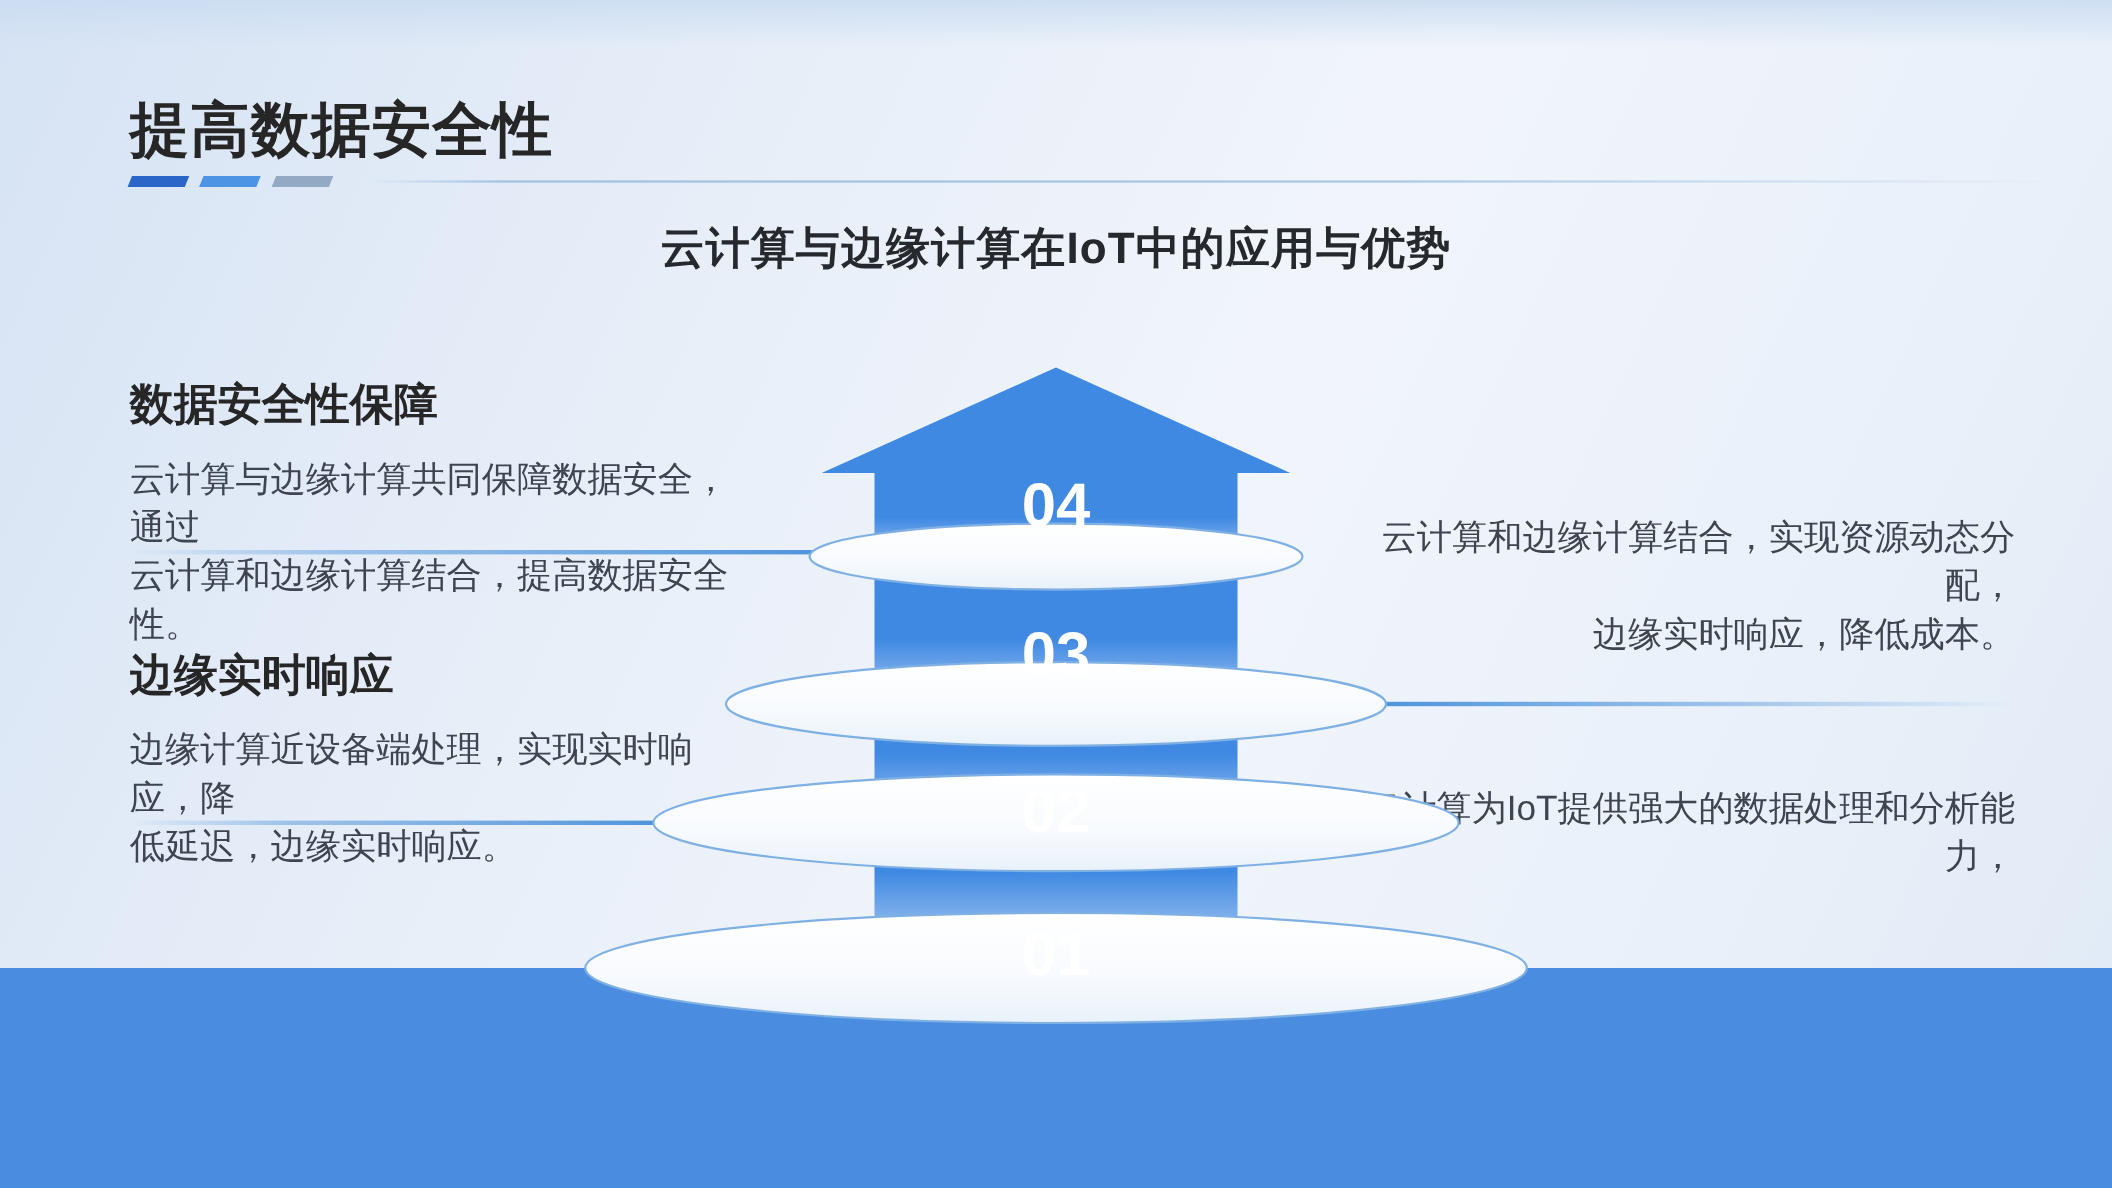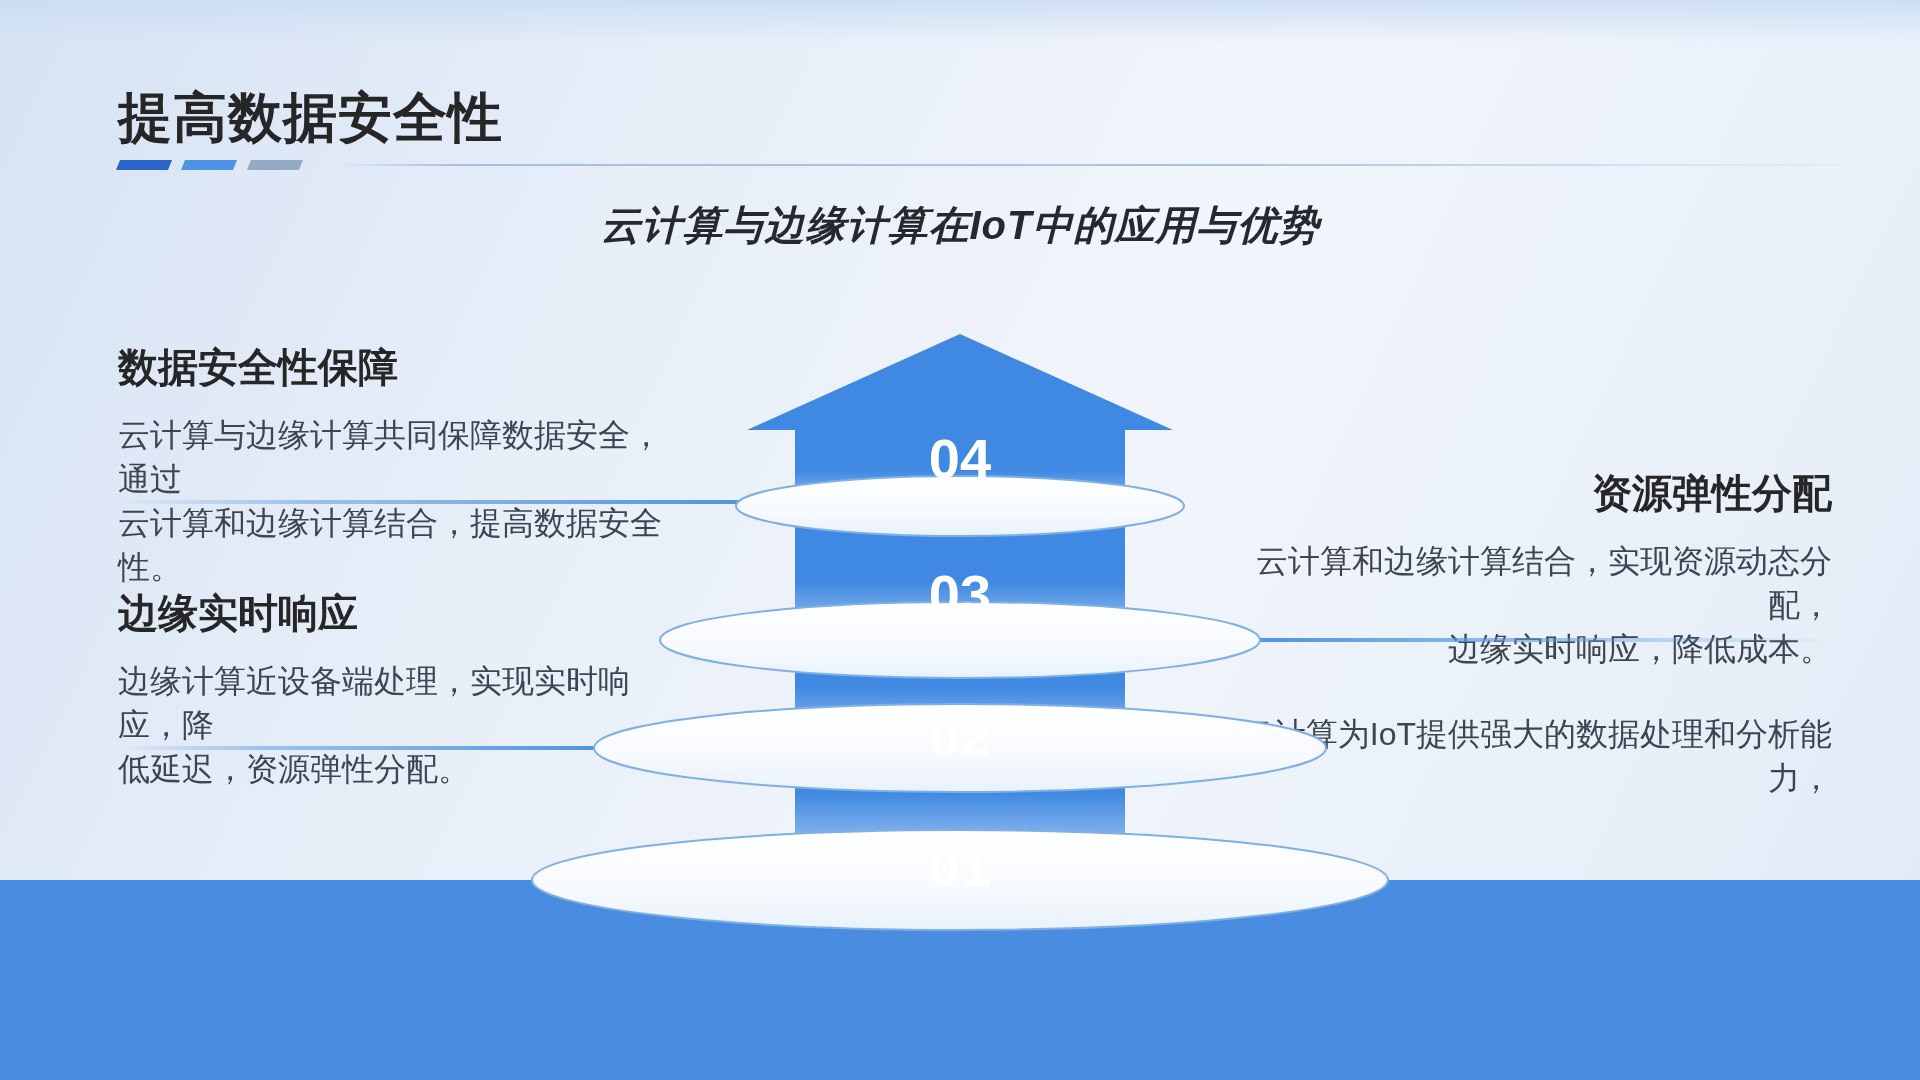--- a/index.html
+++ b/index.html
@@ -26,21 +26,21 @@
   }
   .seg-1{background:#2a65c8;}
   .seg-2{background:#4e94e4;}
   .seg-3{background:#93a9c4;}
   .deco .rule{
     position:absolute;left:218px;top:4px;width:1542px;height:2px;
     background:linear-gradient(90deg,rgba(144,178,217,0) 0%,#9fc0e2 8%,#a9c6e4 60%,rgba(169,198,228,0) 100%);
   }
   .subtitle{
     position:absolute;left:0;right:0;top:198px;margin:0;text-align:center;
-    font-size:40px;font-weight:bold;color:#25282d;letter-spacing:1px;font-style:italic;
+    font-size:40px;font-weight:bold;color:#25282d;letter-spacing:1px;
   }
   
   .note{position:absolute;}
   .note h3{margin:0 0 18px 0;font-size:40px;font-weight:bold;color:#262626;}
   .note p{margin:0;font-size:32px;line-height:44px;color:#3f4550;}
   .note.left{left:118px;width:560px;text-align:left;}
   .note.right{right:88px;width:620px;text-align:right;}
   .lb1{top:340px;}
   .lb2{top:586px;}
   .rb1{top:466px;}
@@ -72,25 +72,24 @@
     <span class="rule"></span>
   </div>
   <h2 class="subtitle">云计算与边缘计算在IoT中的应用与优势</h2>
 
   <section class="note left lb1">
     <h3>数据安全性保障</h3>
     <p><span>云计算与边缘计算共同保障数据安全，通过</span><br><span>云计算和边缘计算结合，提高数据安全性。</span></p>
   </section>
   <section class="note left lb2">
     <h3>边缘实时响应</h3>
-    <p><span>边缘计算近设备端处理，实现实时响应，降</span><br><span>低延迟，资源弹性分配。</span></p>
+    <p><span>边缘计算近设备端处理，实现实时响应，降</span><br><span>低延迟，边缘实时响应。</span></p>
   </section>
 
   <section class="note right rb1">
-    <h3>资源弹性分配</h3>
     <p><span>云计算和边缘计算结合，实现资源动态分配，</span><br><span>边缘实时响应，降低成本。</span></p>
   </section>
   <section class="note right rb2">
     <p><span>云计算为IoT提供强大的数据处理和分析能力，</span><br></p>
   </section>
 
   <svg class="tower" viewBox="0 0 1920 1080">
     <defs>
       <linearGradient id="band" x1="0" y1="0" x2="0" y2="1">
         <stop offset="0" stop-color="#4089E3"></stop>

